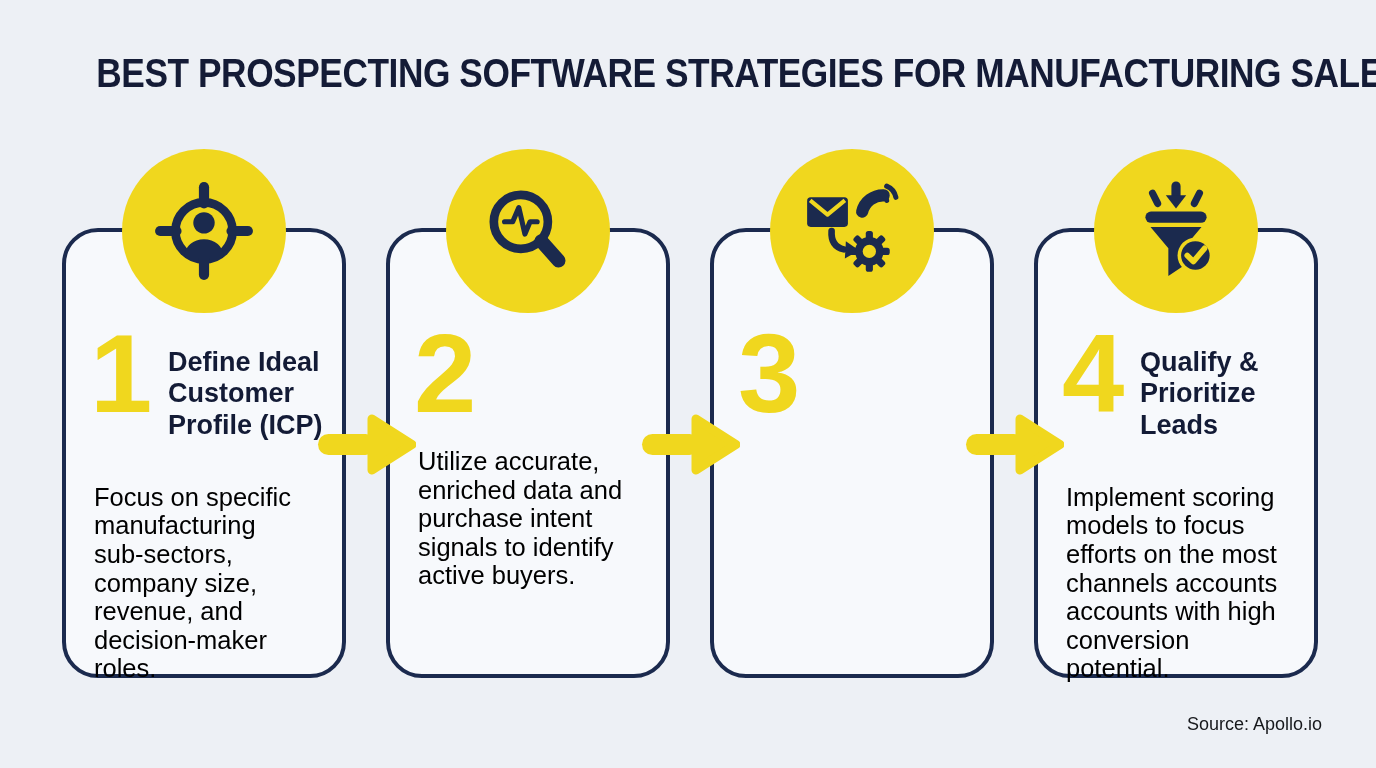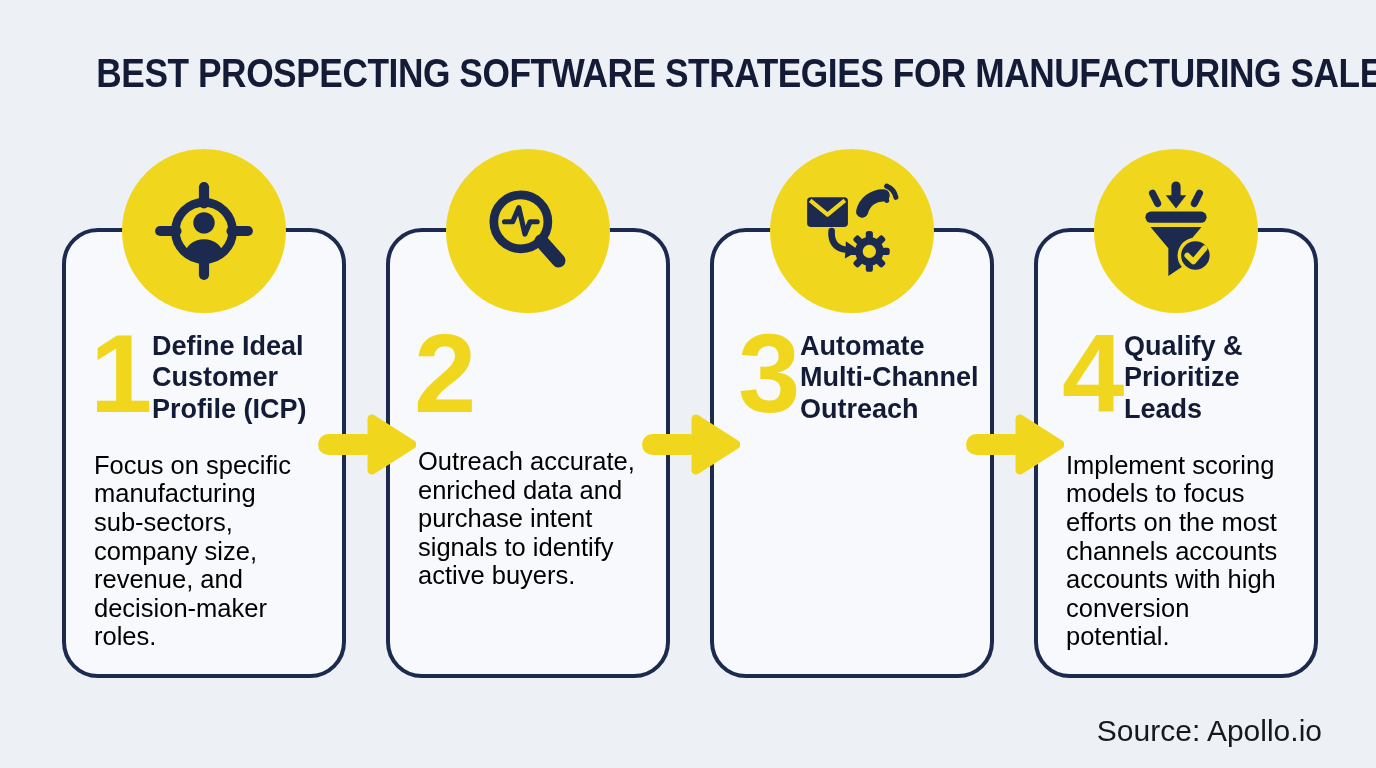--- a/index.html
+++ b/index.html
@@ -28,33 +28,33 @@
     display:flex;align-items:center;justify-content:center;
   }
   .badge svg{width:102px;height:102px;}
   .head{display:flex;align-items:flex-start;}
   .num{
     flex:none;width:62px;
     font-size:112px;line-height:0.83;font-weight:800;color:#f0d71e;
     letter-spacing:-5px;
   }
   .card-title{
-    margin:0;padding-top:3px;
+    margin:16px;padding-top:3px;
     font-size:27px;line-height:1.16;font-weight:700;color:#131b36;
     white-space:pre;
   }
   .body{
     margin:26px 0 0 4px;
     font-size:25.5px;line-height:1.12;color:#000000;
     white-space:pre;
   }
   .arrow{position:absolute;top:409px;width:100px;height:72px;}
   .source{
     position:absolute;top:714px;right:54px;
-    font-size:30px;color:#17181c;
+    font-size:18px;color:#17181c;
   }
   .navy{fill:#1b2a4e;}
   .navy-stroke{stroke:#1b2a4e;fill:none;}
   .yellow-stroke{stroke:#f0d71e;fill:none;}
 </style>
 </head>
 <body>
 
 <div class="canvas">
 
@@ -93,21 +93,21 @@
       <div class="badge">
         <svg viewBox="0 0 100 100">
           <circle class="navy-stroke" cx="43" cy="41" r="26.5" stroke-width="8.5"></circle>
           <polyline class="navy-stroke" points="27,41 35,41 41,27 47,53 52,41 59,41" stroke-width="5" stroke-linecap="round" stroke-linejoin="round"></polyline>
           <line class="navy-stroke" x1="63" y1="60" x2="80" y2="79" stroke-width="13.5" stroke-linecap="round"></line>
         </svg>
       </div>
       <div class="head">
         <span class="num">2</span>
       </div>
-      <p class="body">Outreach accurate,
+      <p class="body">Utilize accurate,
 enriched data and
 purchase intent
 signals to identify
 active buyers.</p>
     </section>
 
     <section class="card">
       <div class="badge">
         <svg viewBox="0 0 100 100">
           <rect class="navy" x="6" y="17" width="40" height="29" rx="3.5"></rect>
@@ -122,23 +122,20 @@
             <rect class="navy" x="-3.5" y="-20" width="7" height="40" rx="2.5" transform="rotate(45)"></rect>
             <rect class="navy" x="-3.5" y="-20" width="7" height="40" rx="2.5" transform="rotate(90)"></rect>
             <rect class="navy" x="-3.5" y="-20" width="7" height="40" rx="2.5" transform="rotate(135)"></rect>
             <circle class="navy" r="14"></circle>
             <circle cx="0" cy="0" r="6.5" fill="#f0d71e"></circle>
           </g>
         </svg>
       </div>
       <div class="head">
         <span class="num">3</span>
-        <h2 class="card-title">Automate
-Multi-Channel
-Outreach</h2>
       </div>
     </section>
 
     <section class="card">
       <div class="badge">
         <svg viewBox="0 0 100 100">
           <line class="navy-stroke" x1="50" y1="6" x2="50" y2="16" stroke-width="9" stroke-linecap="round"></line>
           <path class="navy" d="M40 15 h20 l-10 13 z"></path>
           <line class="navy-stroke" x1="32" y1="23" x2="27" y2="13" stroke-width="7" stroke-linecap="round"></line>
           <line class="navy-stroke" x1="68" y1="23" x2="73" y2="13" stroke-width="7" stroke-linecap="round"></line>

